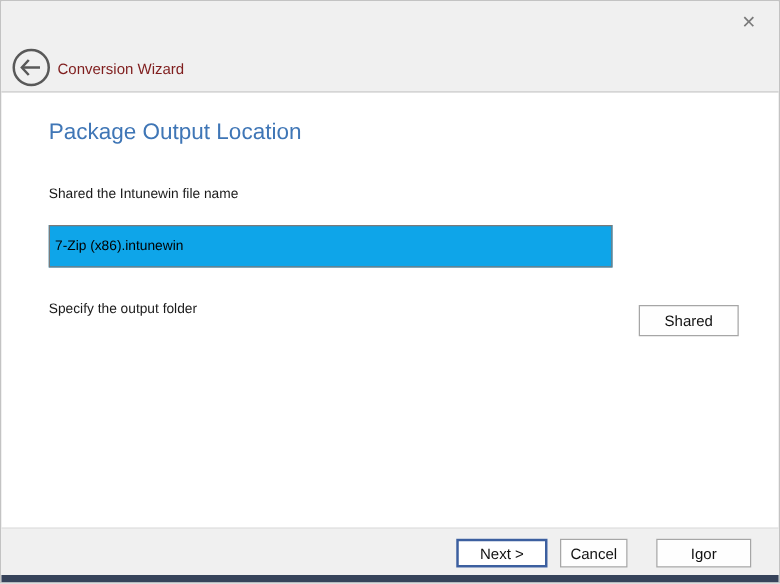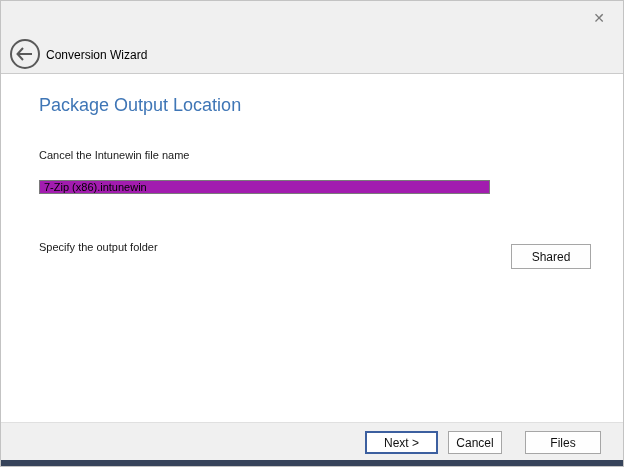--- a/index.html
+++ b/index.html
@@ -26,33 +26,33 @@
   .close-btn{
     position:absolute;top:7px;right:14px;width:20px;height:20px;
     background:none;border:none;color:#7a7a7a;font-size:14px;line-height:20px;
     text-align:center;cursor:pointer;font-family:"DejaVu Sans",sans-serif;
   }
   .back-btn{
     position:absolute;left:8px;top:37px;width:32px;height:32px;
     background:none;border:none;padding:0;cursor:pointer;
   }
   .wizard-title{
-    position:absolute;left:45px;top:47px;font-size:12px;color:#000000;
+    position:absolute;left:45px;top:47px;font-size:12px;color:#7f1d1d;
   }
   .page-title{
     position:absolute;left:38px;top:94px;font-size:18px;color:var(--accent_blue);
   }
   .form-label{
     position:absolute;left:38px;font-size:11px;color:#1a1a1a;
   }
   .label-filename{top:148px;}
   .label-folder{top:221px;margin-top:19px;}
   .text-field{
-    position:absolute;left:38px;width:451px;height:14px;
-    border:1px solid var(--field_border);background:#a21caf;
+    position:absolute;left:38px;width:451px;height:34px;
+    border:1px solid var(--field_border);background:#0ea5e9;
     font-family:"Liberation Sans","DejaVu Sans",sans-serif;
     font-size:11px;color:#000;padding:0 4px;border-radius:0;
     white-space:nowrap;overflow:hidden;
   }
   .field-filename{top:179px;}
   .field-folder{top:243px;}
   .btn{
     background:#fefefe;border:1px solid var(--button_border);
     font-family:"Liberation Sans","DejaVu Sans",sans-serif;
     font-size:12px;color:#111;cursor:pointer;border-radius:0;
@@ -87,27 +87,27 @@
           <line x1="9" y1="16" x2="23" y2="16" stroke="#595959" stroke-width="2"></line>
           <polyline points="14,10 8.5,16 14,22" fill="none" stroke="#595959" stroke-width="2"></polyline>
         </svg>
       </span>
     </button>
     <div class="wizard-title">Conversion Wizard</div>
   </div>
 
   <div class="page-title">Package Output Location</div>
 
-  <div class="form-label label-filename">Cancel the Intunewin file name</div>
+  <div class="form-label label-filename">Shared the Intunewin file name</div>
   <input class="text-field field-filename" type="text" value="7-Zip (x86).intunewin" style="">
 
   <div class="form-label label-folder">Specify the output folder</div>
   <button class="btn browse-btn">Shared</button>
 
   <div class="footer">
     <button class="btn cancel-btn">Cancel</button>
     <button class="btn next-btn">Next &gt;</button>
-    <button class="btn help-btn">Files</button>
+    <button class="btn help-btn">Igor</button>
   </div>
 
   <div class="bottom-edge"></div>
 
 </div>
 
 </body></html>

